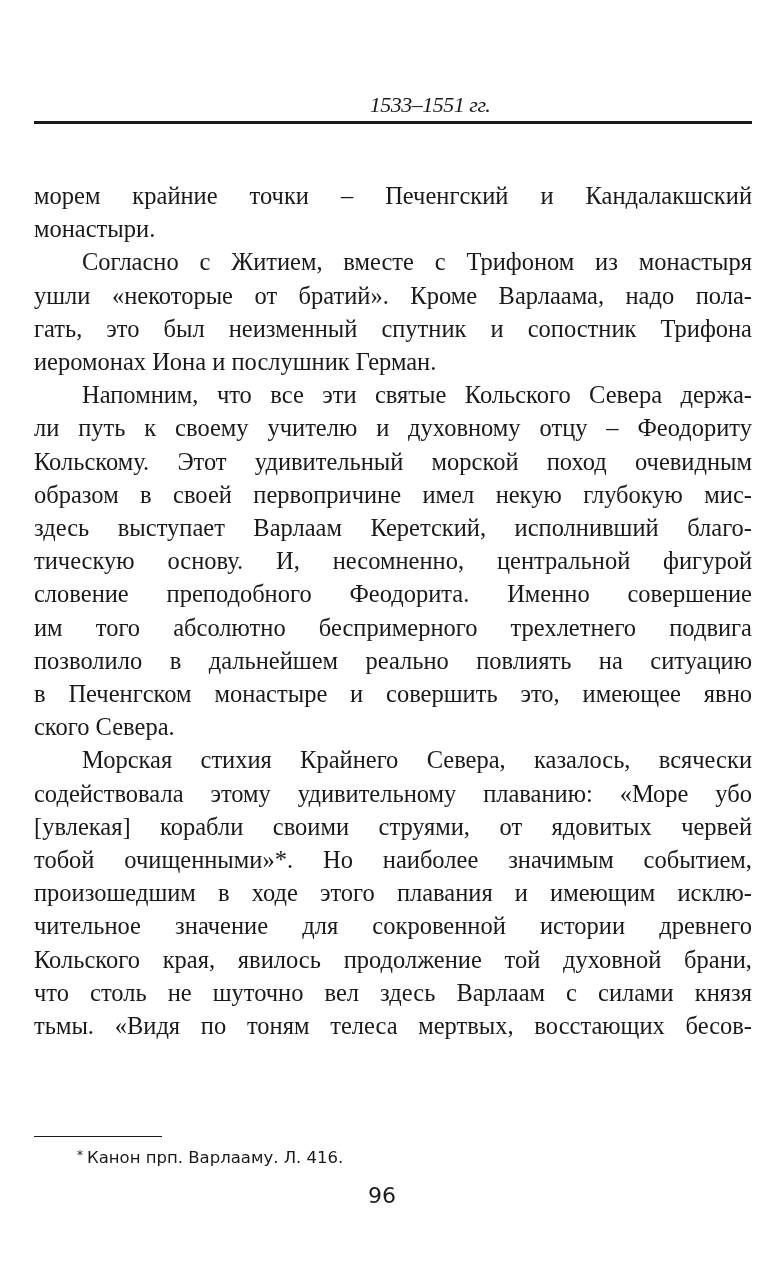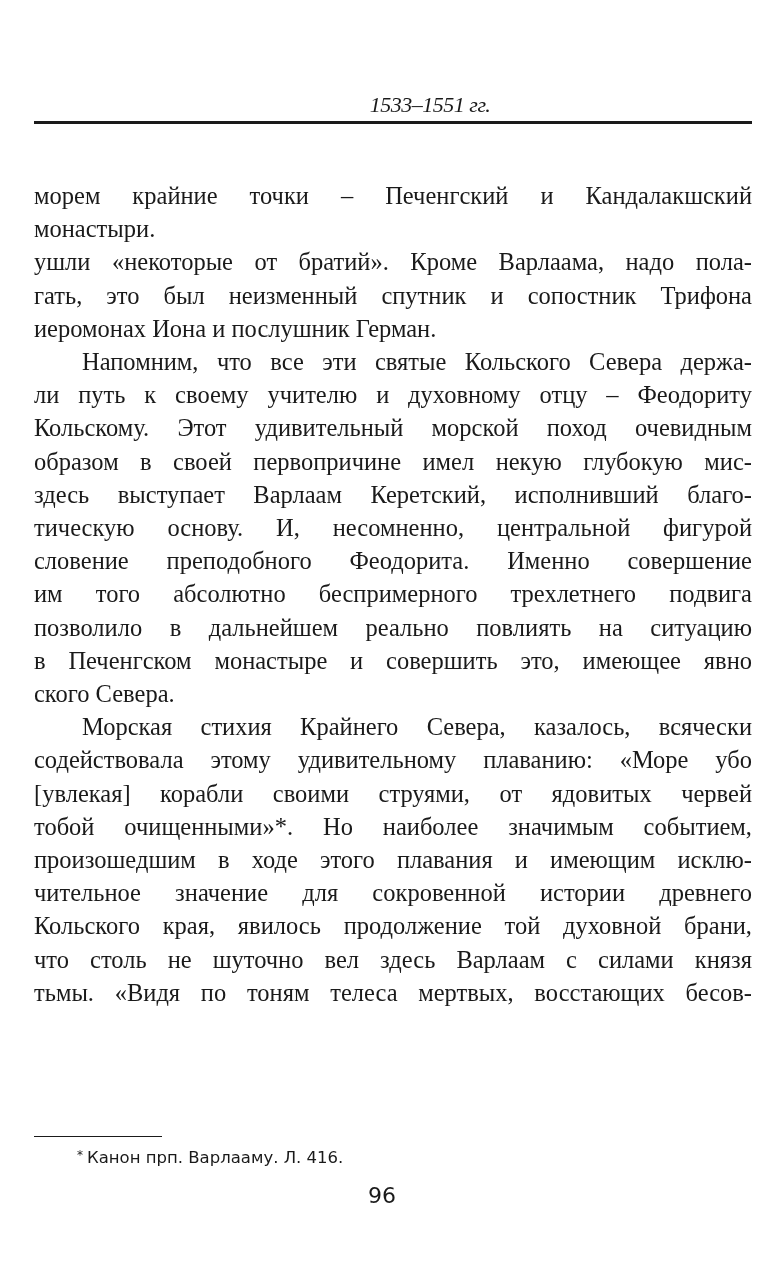--- a/index.html
+++ b/index.html
@@ -33,20 +33,21 @@
 </style>
 </head>
 <body>
 
 <div class="running-head">1533–1551 гг.</div>
 <div class="head-rule"></div>
 
 <div class="body-text" id="body-text">
     <span class="line">морем крайние точки – Печенгский и Кандалакшский</span>
     <span class="line last">монастыри.</span>
+    <span class="line indent">Согласно с Житием, вместе с Трифоном из монастыря</span>
     <span class="line">ушли «некоторые от братий». Кроме Варлаама, надо пола-</span>
     <span class="line">гать, это был неизменный спутник и сопостник Трифона</span>
     <span class="line last">иеромонах Иона и послушник Герман.</span>
     <span class="line indent">Напомним, что все эти святые Кольского Севера держа-</span>
     <span class="line">ли путь к своему учителю и духовному отцу – Феодориту</span>
     <span class="line">Кольскому. Этот удивительный морской поход очевидным</span>
     <span class="line">образом в своей первопричине имел некую глубокую мис-</span>
     <span class="line">здесь выступает Варлаам Керетский, исполнивший благо-</span>
     <span class="line">тическую основу. И, несомненно, центральной фигурой</span>
     <span class="line">словение преподобного Феодорита. Именно совершение</span>

